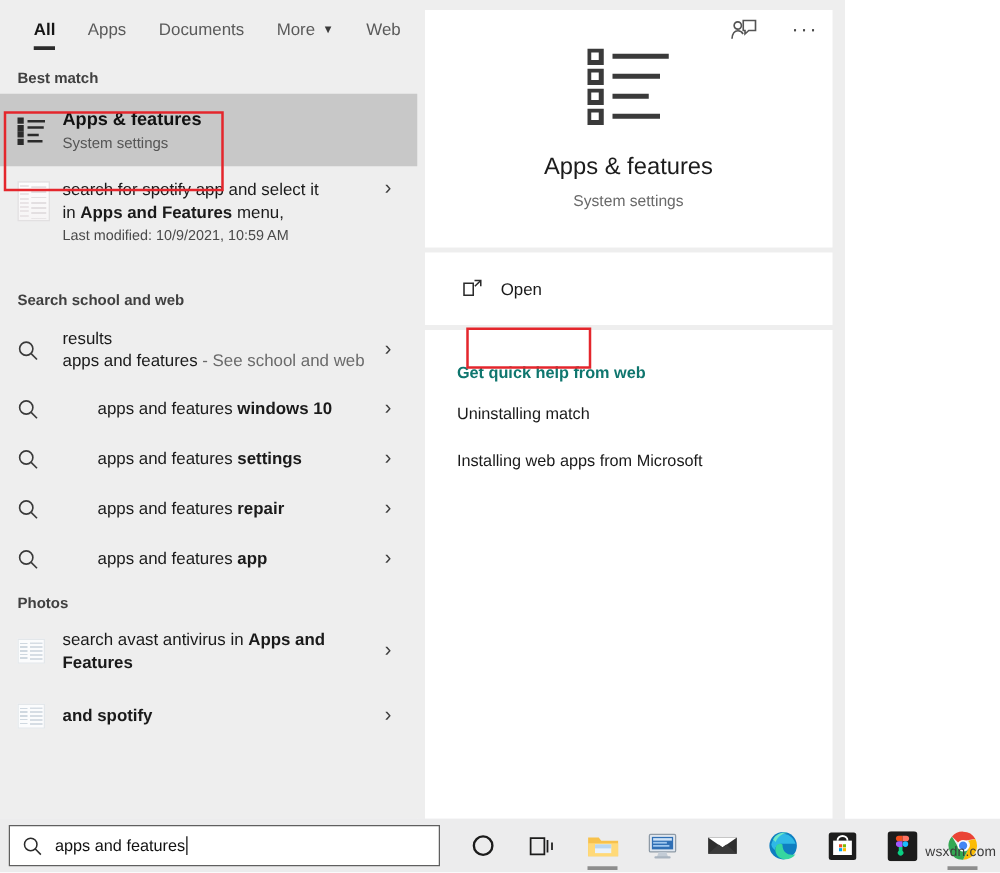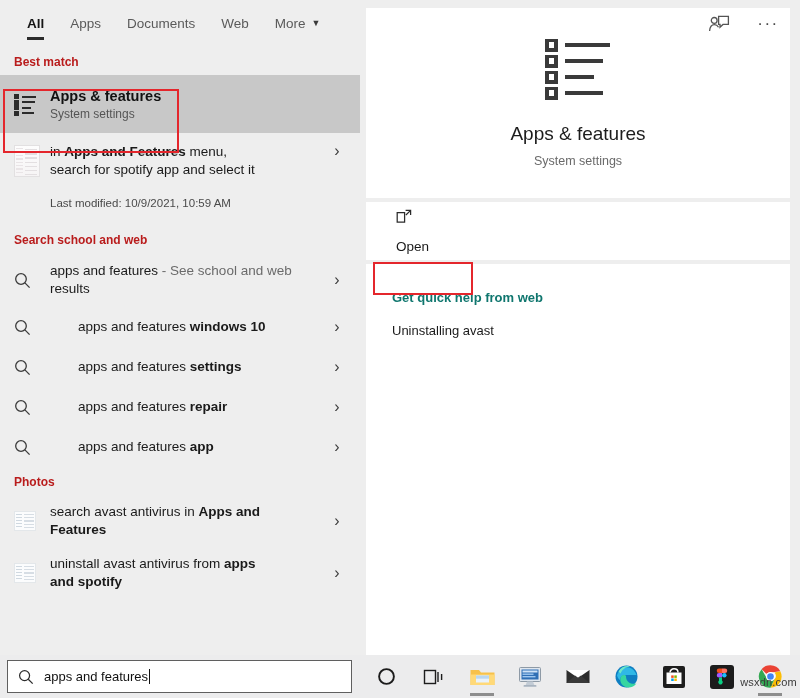--- a/index.html
+++ b/index.html
@@ -7,21 +7,21 @@
     width: 800px; height: 698px;
     font-family: "Liberation Sans", sans-serif;
     background: #ffffff;
     overflow: hidden;
   }
   #root { position: relative; width: 800px; height: 698px; }
 
   
   .flyout {
     position: absolute; left: 0; top: 0;
-    width: 800px; height: 655px;
+    width: 676px; height: 655px;
     display: flex;
     background: #eeeeee;
   }
 
   
   .left-col {
     width: 360px; height: 655px;
     background: #eeeeee;
     position: relative;
     display: flex; flex-direction: column;
@@ -56,21 +56,21 @@
     font-size: 9px;
     vertical-align: 2px;
     color: #3a3a3a;
   }
 
   .results { flex: 1 1 auto; overflow: hidden; position: relative; }
 
   .section-head {
     font-size: 12px;
     font-weight: bold;
-    color: #b91c1c;
+    color: #404040;
     padding: 8px 0 6px 14px;
   }
 
   .row {
     display: flex;
     align-items: center;
     padding: 0 10px 0 14px;
     min-height: 44px;
     position: relative;
   }
@@ -94,21 +94,21 @@
   .row .sub {
     font-size: 11.5px;
     color: #666666;
     line-height: 16px;
     margin-top: 1px;
   }
   .row .meta {
     font-size: 11.5px;
     color: #4a4a4a;
     line-height: 16px;
-    margin-top: 16px;
+    margin-top: 2px;
   }
 
   
   .best-row {
     background: #c8c8c8;
     min-height: 58px;
     margin: 0;
     padding-left: 14px;
   }
   .best-row .title { font-size: 14.5px; font-weight: bold; color: #111; }
@@ -213,24 +213,23 @@
   .hero-sub { font-size: 12.5px; color: #6a6a6a; margin-top: 7px; }
 
   .card-actions {
     margin-top: 4px;
     height: 58px;
     display: flex; align-items: center;
     padding-left: 24px;
     position: relative;
   }
   .open-btn {
-    display: flex; align-items: flex-start;
+    display: flex; align-items: center;
     gap: 14px;
     padding: 6px 18px 6px 6px;
-    flex-direction: column;
   }
   .open-label { font-size: 13.5px; color: #1a1a1a; }
 
   .card-help {
     margin-top: 4px;
     flex: 1 1 auto;
     padding: 26px 0 0 26px;
   }
   .help-title { font-size: 13px; font-weight: bold; color: #0f766e; margin-bottom: 18px; }
   .help-link { font-size: 13px; color: #1a1a1a; margin-bottom: 22px; line-height: 16px; }
@@ -293,22 +292,22 @@
 <div id="root">
 
   <div class="flyout">
 
     <div class="left-col">
 
       <div class="tabbar">
         <div class="tab active"><span>All</span></div>
         <div class="tab"><span>Apps</span></div>
         <div class="tab"><span>Documents</span></div>
+        <div class="tab"><span>More</span><span class="caret">▼</span></div>
         <div class="tab"><span>Web</span></div>
-        <div class="tab"><span>More</span><span class="caret">▼</span></div>
       </div>
 
       <div class="results">
 
         <div class="section-head">Best match</div>
 
         <div class="row best-row">
           <div class="ico">
             <span class="af-icon">
                 <i></i>
@@ -321,39 +320,39 @@
             <div class="title">Apps &amp; features</div>
             <div class="sub">System settings</div>
           </div>
         </div>
 
         <div class="row file-row">
           <div class="ico">
             <span class="thumb-png"></span>
           </div>
           <div class="txt">
+            <div class="title">search for spotify app and select it</div>
             <div class="title"><span>in </span><span class="bold">Apps and Features</span><span> menu,</span></div>
-            <div class="title">search for spotify app and select it</div>
             <div class="meta">Last modified: 10/9/2021, 10:59 AM</div>
           </div>
           <div class="chev">›</div>
         </div>
 
         <div class="section-head">Search school and web</div>
 
         <div class="row web-row-2">
           <div class="ico">
             <svg class="mag" width="17" height="17" viewBox="0 0 17 17">
                 <circle cx="7" cy="7" r="5.3" fill="none" stroke="#3a3a3a" stroke-width="1.3"></circle>
                 <line x1="10.9" y1="10.9" x2="15.6" y2="15.6" stroke="#3a3a3a" stroke-width="1.3"></line>
               </svg>
           </div>
           <div class="txt">
+            <div class="title grey">results</div>
             <div class="title"><span>apps and features</span><span class="grey"> - See school and web</span></div>
-            <div class="title grey">results</div>
           </div>
           <div class="chev">›</div>
         </div>
 
         <div class="row web-row">
           <div class="ico">
             <svg class="mag" width="17" height="17" viewBox="0 0 17 17">
                 <circle cx="7" cy="7" r="5.3" fill="none" stroke="#3a3a3a" stroke-width="1.3"></circle>
                 <line x1="10.9" y1="10.9" x2="15.6" y2="15.6" stroke="#3a3a3a" stroke-width="1.3"></line>
               </svg>
@@ -414,21 +413,20 @@
             <div class="title bold">Features</div>
           </div>
           <div class="chev">›</div>
         </div>
 
         <div class="row photo-row">
           <div class="ico">
               <span class="thumb-photo"></span>
             </div>
           <div class="txt">
-            <div class="title"><span>uninstall avast antivirus from </span><span class="bold">apps</span></div>
             <div class="title bold">and spotify</div>
           </div>
           <div class="chev">›</div>
         </div>
 
       </div>
     </div>
 
     <div class="right-col">
 
@@ -449,21 +447,22 @@
             <path d="M1.2 3.6 H8.6 V13.2 H1.2 Z" fill="none" stroke="#2b2b2b" stroke-width="1.25"></path>
             <path d="M9.6 1.4 H14.6 V6.0" fill="none" stroke="#2b2b2b" stroke-width="1.25"></path>
             <line x1="9.9" y1="6.0" x2="14.4" y2="1.6" stroke="#2b2b2b" stroke-width="1.25"></line>
           </svg>
           <span class="open-label">Open</span>
         </div>
       </div>
 
       <div class="card card-help">
         <div class="help-title">Get quick help from web</div>
-        <div class="help-link">Uninstalling avast</div>
+        <div class="help-link">Uninstalling match</div>
+        <div class="help-link">Installing web apps from Microsoft</div>
       </div>
 
     </div>
 
     <div style="position:absolute; right:66px; top:10px; width:30px; height:28px; display:flex; align-items:center; justify-content:center;">
       <svg width="22" height="20" viewBox="0 0 22 20">
         <circle cx="6.2" cy="6.4" r="2.9" fill="none" stroke="#545454" stroke-width="1.3"></circle>
         <path d="M1.6 17 C1.9 12.6 4 10.6 6.4 10.6 C8.2 10.6 9.6 11.5 10.5 13.2" fill="none" stroke="#545454" stroke-width="1.3"></path>
         <path d="M10.6 2.4 H20.4 V10.4 H15.0 L12.0 13.2 V10.4 H10.6 Z" fill="none" stroke="#545454" stroke-width="1.3"></path>
       </svg>

